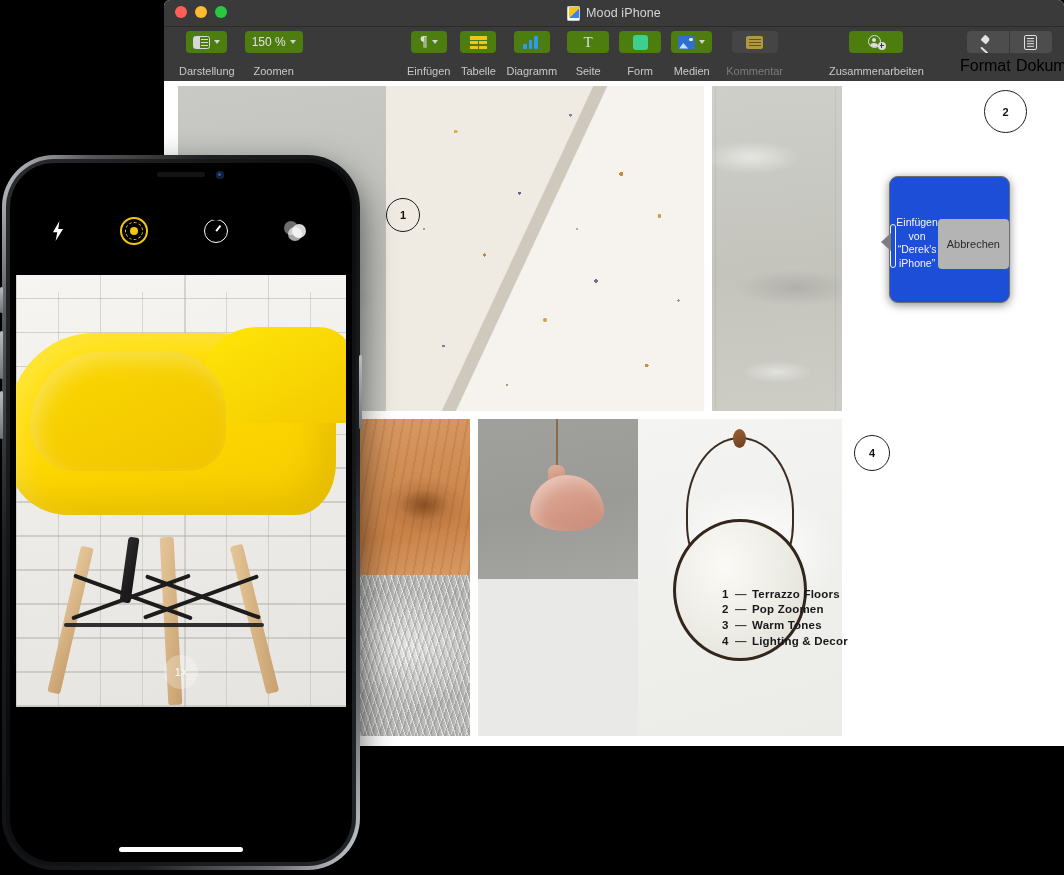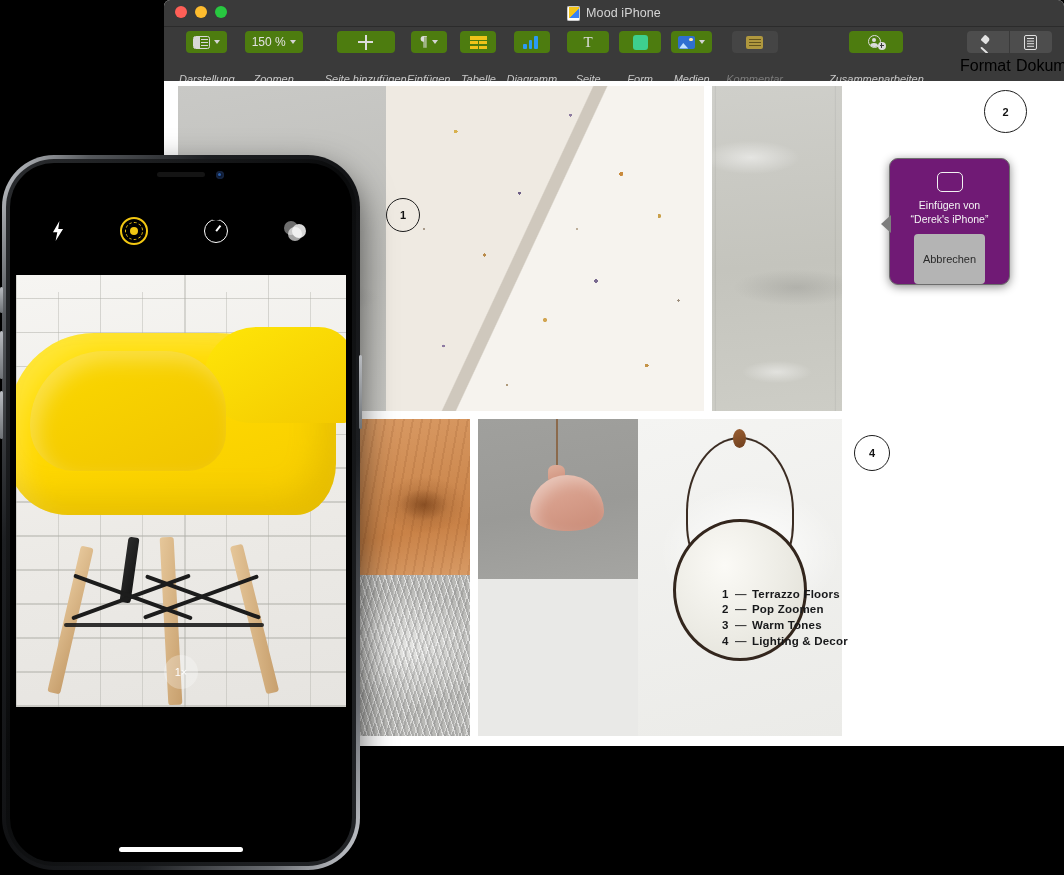--- a/index.html
+++ b/index.html
@@ -55,21 +55,21 @@
   .tbtn{
     display:flex;flex-direction:column;align-items:center;
     padding:0 5px;cursor:default;
   }
   .tbtn .chip{
     margin-top:4px;height:22px;min-width:36px;border-radius:4px;
     background:#4d7c0f;display:flex;align-items:center;justify-content:center;
     gap:3px;padding:0 7px;box-sizing:border-box;
   }
   .tbtn .lbl{
-    margin-top:20px;font-size:11px;color:#c9c9c9;white-space:nowrap;font-style:italic;
+    margin-top:12px;font-size:11px;color:#c9c9c9;white-space:nowrap;
   }
   .tbtn.dim .lbl{color:#7c7c7c;}
   .tbtn.dim .chip{background:#454545;}
   .chev{
     width:0;height:0;border-left:3.5px solid transparent;border-right:3.5px solid transparent;
     border-top:4px solid #d4d4d4;margin-left:1px;
   }
   .seg{display:flex;margin-top:4px;border-radius:4px;overflow:hidden;}
   .seg .sb{
     width:42px;height:22px;background:#4d4d4d;display:flex;align-items:center;justify-content:center;
@@ -284,24 +284,24 @@
   
   .badge{
     position:absolute;border-radius:50%;border:1.4px solid #1d1d1d;
     display:flex;align-items:center;justify-content:center;
     font-size:11px;font-weight:bold;color:#121212;background:transparent;
     font-family:"Liberation Sans","DejaVu Sans",sans-serif;
   }
 
   
   .popover{
-    position:absolute;left:889px;top:158px;width:119px;height:125px;
-    background:#701a75;border-radius:9px;
+    position:absolute;left:889px;top:176px;width:119px;height:125px;
+    background:#1d4ed8;border-radius:9px;
     box-shadow:0 2px 10px rgba(0,0,0,.45);
-    display:flex;flex-direction:column;align-items:center;
+    display:flex;align-items:center;
     border:.5px solid #6d6d6d;
   }
   .popover:before{
     content:"";position:absolute;left:-9px;top:56px;
     border-top:9px solid transparent;border-bottom:9px solid transparent;
     border-right:10px solid #7e7e7e;
   }
   .pop-phone{
     margin-top:13px;width:24px;height:42px;border:1.9px solid #f2f2f2;border-radius:5px;
   }
@@ -456,26 +456,20 @@
               <span class="chev"></span>
             </div>
           <div class="lbl">Darstellung</div>
         </div>
         <div class="tbtn">
           <div class="chip">
               <span class="zoomlbl">150 %</span>
               <span class="chev"></span>
             </div>
           <div class="lbl">Zoomen</div>
-        </div>
-        <div class="tbtn" style="margin-left:12px;">
-          <div class="chip" style="min-width:58px;">
-              <span class="ic ic-plus"></span>
-            </div>
-          <div class="lbl">Seite hinzufügen</div>
         </div>
       </div>
 
       <div class="tgroup" style="left:238px;">
         <div class="tbtn">
           <div class="chip">
               <span class="ic-para">¶</span>
               <span class="chev"></span>
             </div>
           <div class="lbl">Einfügen</div>

